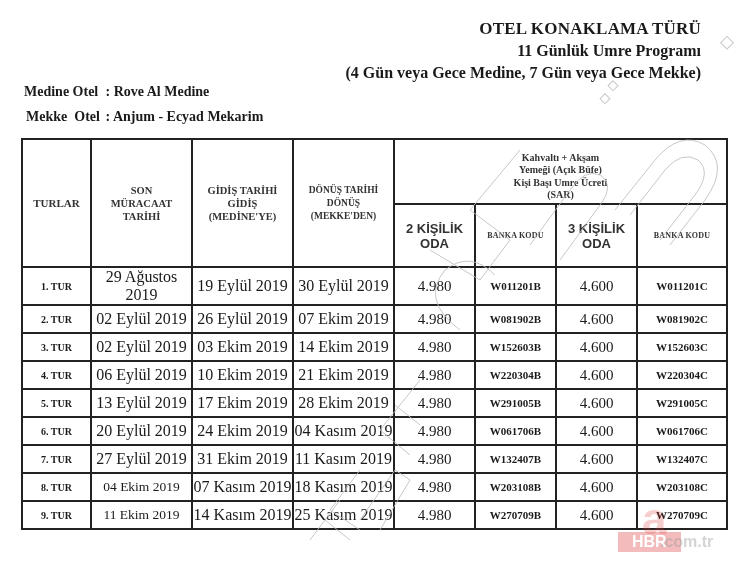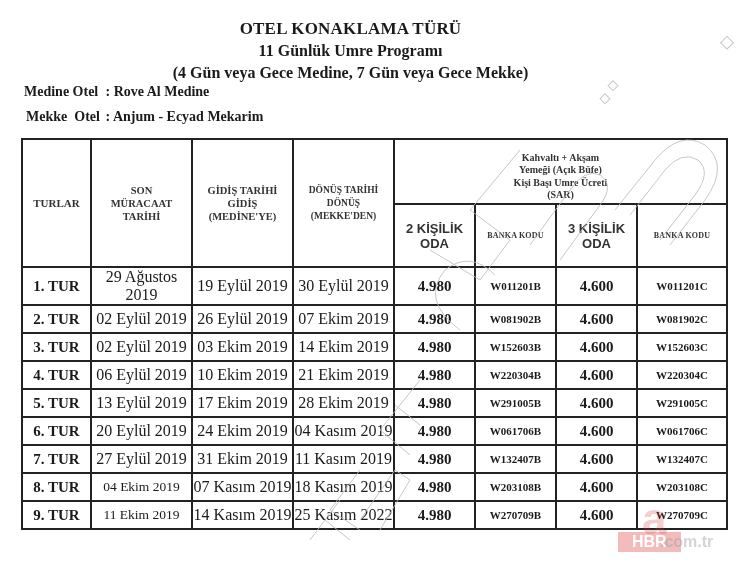--- a/index.html
+++ b/index.html
@@ -1,39 +1,39 @@
 <!DOCTYPE html>
 <html><head>
 <meta charset="utf-8">
 <style>
   html, body { margin:0; padding:0; }
   body { width:756px; height:566px; background:#fff; position:relative; overflow:hidden;
          font-family:"Liberation Serif", serif; color:#1a1a1a; }
-  .title { position:absolute; left:0; width:701px; text-align:center; font-weight:bold; }
+  .title { position:absolute; left:0; width:701px; text-align:right; font-weight:bold; }
   #t1 { top:19px; font-size:17px; letter-spacing:0.2px; }
   #t2 { top:42px; font-size:16px; }
   #t3 { top:64px; font-size:16px; }
   .hotel { position:absolute; left:24px; font-weight:bold; font-size:14px; }
   .hotel .lbl { display:inline-block; width:78px; }
   #h1 { top:84px; }
   #h2 { top:109px;text-align:center; }
 
   table { position:absolute; left:21px; top:138px; border-collapse:collapse; table-layout:fixed; }
   td, th { border:2px solid #222; text-align:center; vertical-align:middle; padding:0; }
   th { font-family:"Liberation Serif", serif; font-weight:bold; }
   .hdr { font-size:10.5px; line-height:13px; color:#333; }
   .hdr-tur { font-size:11px; }
   .hdr-meal { font-size:10px; line-height:12.5px; padding-top:10px; height:53px; }
   .hdr-oda { font-size:13px; line-height:15px; }
   .hdr-bank { font-size:8px; letter-spacing:0.2px; }
   tr.row td { height:26px; }
-  .tur { font-weight:bold; font-size:15px;margin-left:32px; }
+  .tur { font-weight:bold; font-size:10px;margin-left:32px; }
   .date { font-size:16px; }
   .date.big { font-size:13.5px; }
-  .price { font-weight:bold; font-size:15px;margin-top:48px; }
+  .price { font-weight:normal; font-size:15px;margin-top:48px; }
   .code { font-weight:bold; font-size:11px;margin-top:36px; }
 
   .wm { position:absolute; pointer-events:none; }
   #hbr-logo { position:absolute; left:618px; top:500px; width:140px; height:60px; }
   #hbr-logo .a { position:absolute; left:24px; top:-6px; font-family:"Liberation Sans", sans-serif; font-weight:bold;
                  font-size:44px; color:rgba(220,60,60,0.25); }
   #hbr-logo .box { position:absolute; left:0; top:32px; background:rgba(220,60,60,0.35); color:#fff;
                    font-family:"Liberation Sans", sans-serif; font-weight:bold; font-size:16px; padding:0 14px; line-height:20px; }
   #hbr-logo .dom { position:absolute; left:42px; top:32px; font-family:Liberation Sans, sans-serif; font-weight:bold;
                    font-size:16px; color:rgba(160,160,160,0.45); line-height:20px; }
@@ -189,21 +189,21 @@
     <td class="price">4.980</td>
     <td class="code">W203108B</td>
     <td class="price">4.600</td>
     <td class="code">W203108C</td>
   </tr>
 
   <tr class="row">
     <td class="tur">9. TUR</td>
     <td class="date big">11 Ekim 2019</td>
     <td class="date">14 Kasım 2019</td>
-    <td class="date">25 Kasım 2022</td>
+    <td class="date">25 Kasım 2019</td>
     <td class="price">4.980</td>
     <td class="code">W270709B</td>
     <td class="price">4.600</td>
     <td class="code">W270709C</td>
   </tr>
 </tbody>
 </table>
 
 <svg class="wm" width="756" height="566" style="left:0;top:0;">
   <g fill="none" stroke="#bdbdbd" stroke-width="1" opacity="0.85">

